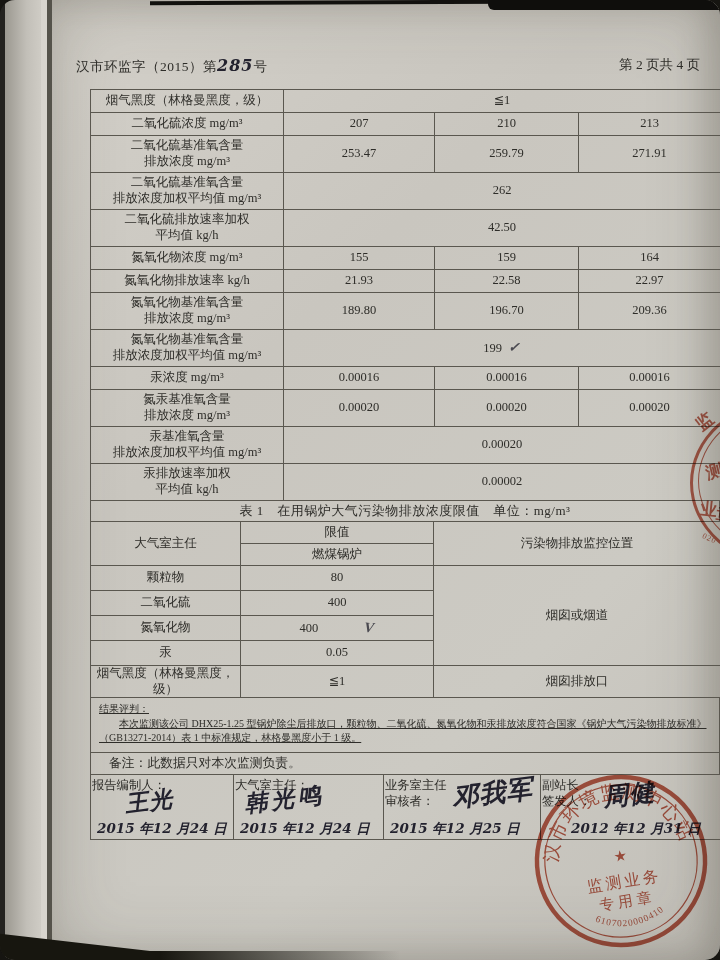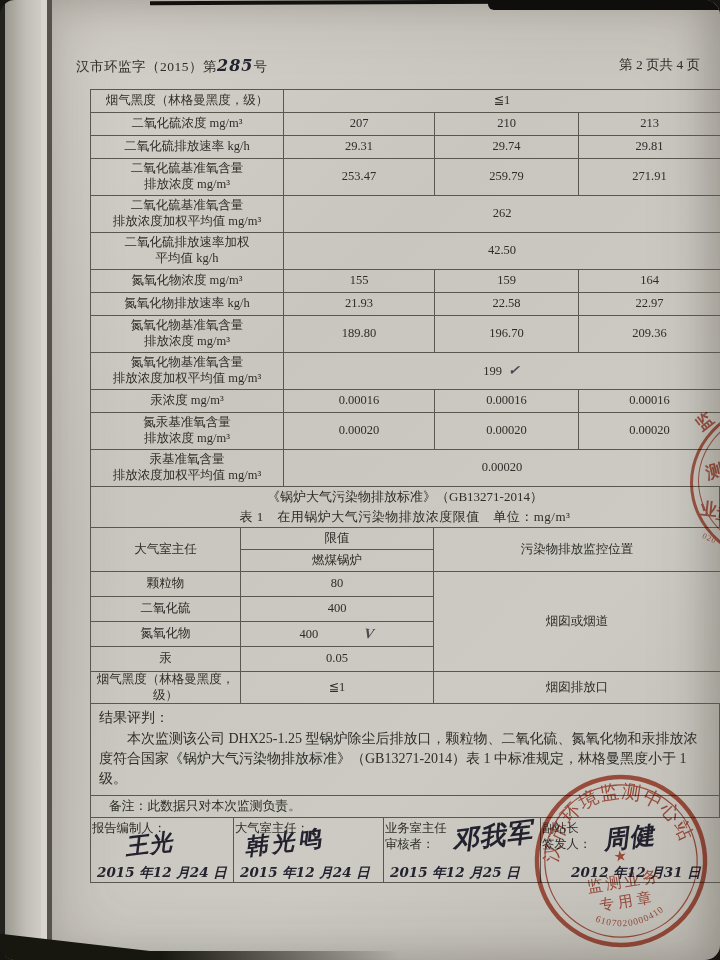--- a/index.html
+++ b/index.html
@@ -37,21 +37,21 @@
   .check{display:inline-block;margin-left:7px;font-size:14px;font-weight:bold;color:#4a4950;
          transform:skewX(-12deg) rotate(4deg);}
   .check.far{margin-left:46px;}
   .mid{border-left:1px solid #5a574f;border-right:1px solid #5a574f;text-align:center;
        font-size:13px;line-height:20px;}
   .mid.cap{letter-spacing:.5px;}
   .limits td{height:24px;}
   .limits tr.hrow td{height:21px;}
   .limits tr.lastrow td{height:26px;}
   .result{border-left:1px solid #5a574f;border-right:1px solid #5a574f;padding:4px 8px 6px 8px;
-          font-size:14px;line-height:1.45;}
+          font-size:10px;line-height:1.45;text-decoration:underline;}
   .result .rhead{text-align:left;}
   .result .rbody{text-indent:2em;text-align:left;}
   .remark{border:1px solid #5a574f;border-bottom:none;padding:2px 18px;font-size:12.8px;text-align:left;height:17px;}
   .signoff td{height:58px;position:relative;vertical-align:top;text-align:left;padding:3px 1px;}
   .role{font-size:12.3px;line-height:1.3;}
   .sig{position:absolute;font-size:23px;letter-spacing:1px;font-weight:bold;
        transform:rotate(-7deg);top:8px;left:48px;white-space:nowrap;}
   .date{position:absolute;bottom:2px;left:6px;font-size:13.5px;white-space:nowrap;}
   
   .seal{position:absolute;left:480px;top:772px;width:178px;height:178px;
@@ -97,26 +97,20 @@
               <tr class="rs">
             <td class="lab">烟气黑度（林格曼黑度，级）</td>
             <td colspan="3"><span>≦1</span></td>
           </tr>
           <tr class="rs">
             <td class="lab">二氧化硫浓度 mg/m³</td>
             <td>207</td>
             <td>210</td>
             <td>213</td>
           </tr>
-          <tr class="rs">
-            <td class="lab">二氧化硫排放速率 kg/h</td>
-            <td>29.31</td>
-            <td>29.74</td>
-            <td>29.81</td>
-          </tr>
           <tr class="rd">
             <td class="lab">二氧化硫基准氧含量
 排放浓度 mg/m³</td>
             <td>253.47</td>
             <td>259.79</td>
             <td>271.91</td>
           </tr>
           <tr class="rd">
             <td class="lab">二氧化硫基准氧含量
 排放浓度加权平均值 mg/m³</td>
@@ -162,24 +156,28 @@
 排放浓度 mg/m³</td>
             <td>0.00020</td>
             <td>0.00020</td>
             <td>0.00020</td>
           </tr>
           <tr class="rd">
             <td class="lab">汞基准氧含量
 排放浓度加权平均值 mg/m³</td>
             <td colspan="3"><span>0.00020</span></td>
           </tr>
+          <tr class="rd">
+            <td class="lab">汞排放速率加权
+平均值 kg/h</td>
+            <td colspan="3"><span>0.00002</span></td>
+          </tr>
         </tbody>
           </table>
 
-        <div class="mid">《锅炉大气污染物排放标准》（GB13271-2014）</div>
         <div class="mid cap">表 1　在用锅炉大气污染物排放浓度限值　单位：mg/m³</div>
 
         <table class="limits">
           <colgroup>
               <col style="width:150px">
               <col style="width:193px">
               <col style="width:287px">
             </colgroup>
           <tbody>
               <tr class="hrow">

